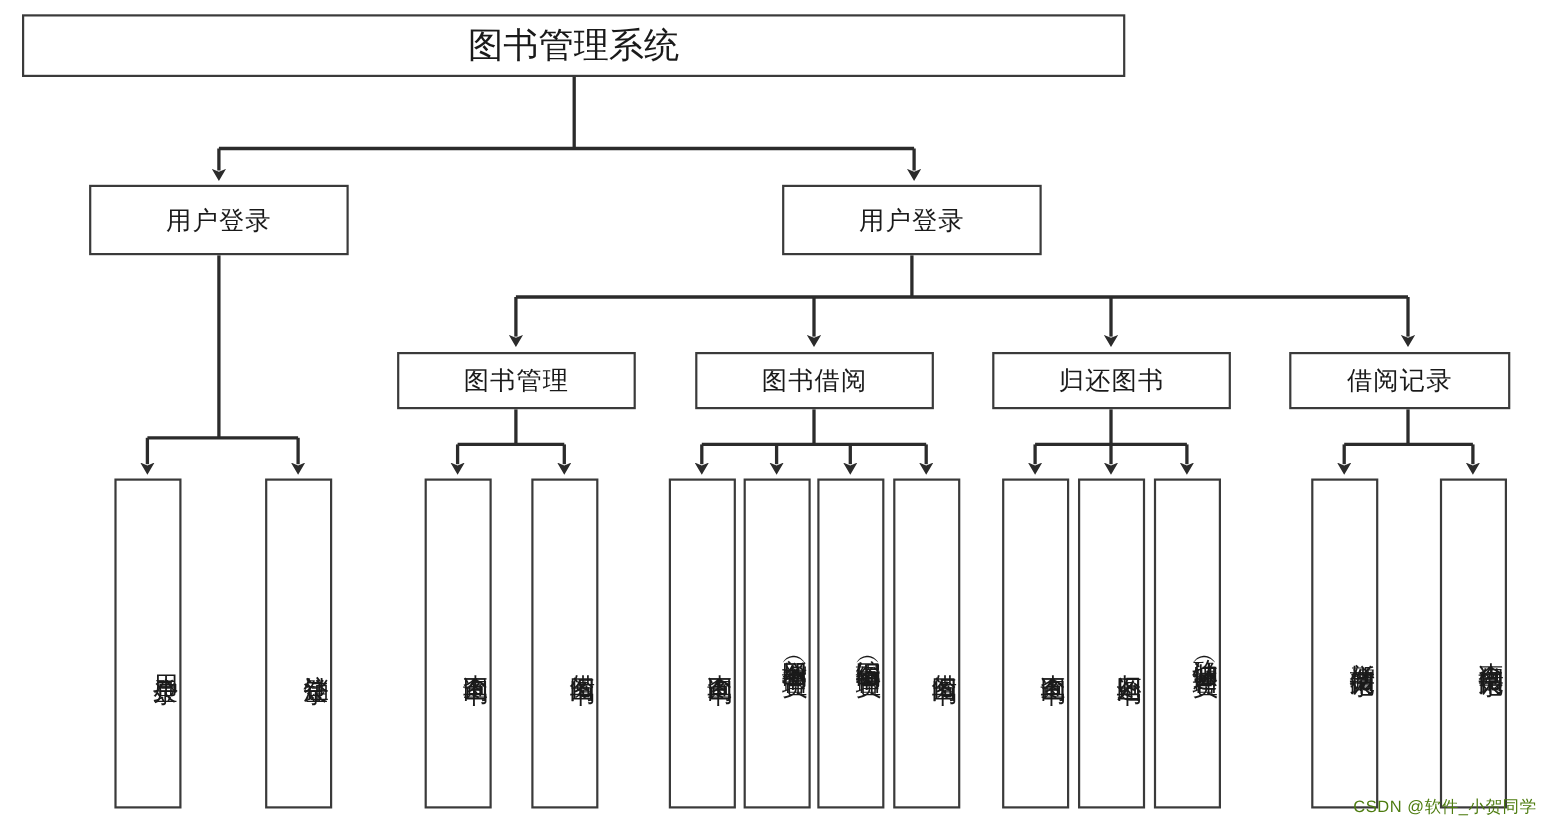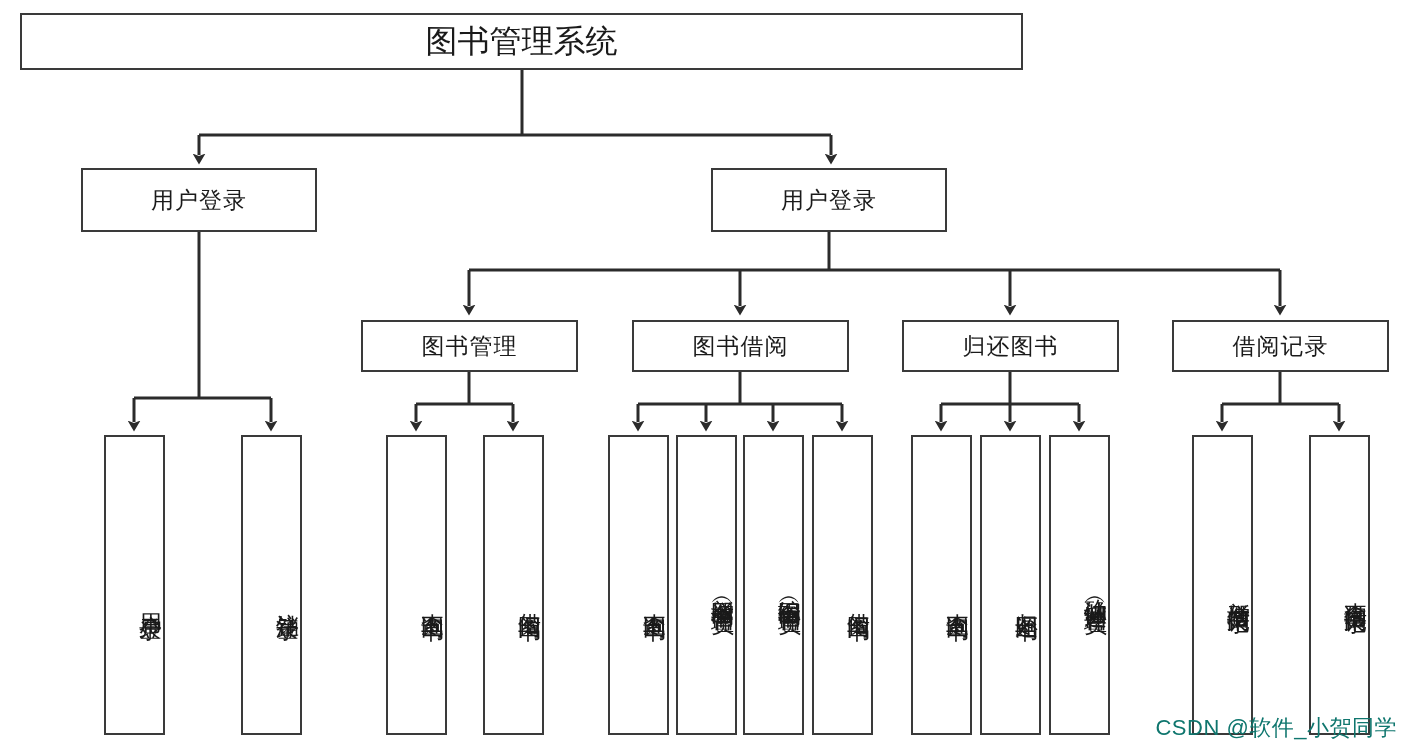--- a/index.html
+++ b/index.html
@@ -38,22 +38,22 @@
     line-height:1.05;
     letter-spacing:2px;
     white-space:nowrap;
   }
   .node.leaf.tall{padding-top:10px;}
 
   #watermark{
     position:absolute;
     right:8px;
     bottom:4px;
-    font-size:22px;
-    color:#0f766e;
+    font-size:15px;
+    color:#4d7c0f;
     letter-spacing:0.5px;
     white-space:nowrap;
     user-select:none;
   }
 </style>
 </head>
 <body>
 
 <div id="stage">
 
@@ -112,21 +112,21 @@
   <div class="node h" style="left:81px;top:168px;width:236px;height:64px;">用户登录</div>
 
   <div class="node h" style="left:711px;top:168px;width:236px;height:64px;">用户登录</div>
 
   <div class="node h" style="left:361px;top:320px;width:217px;height:52px;">图书管理</div>
 
   <div class="node h" style="left:632px;top:320px;width:217px;height:52px;">图书借阅</div>
 
   <div class="node h" style="left:902px;top:320px;width:217px;height:52px;">归还图书</div>
 
-  <div class="node h" style="left:1172px;top:320px;width:217px;height:52px;">借阅记录</div>
+  <div class="node h" style="left:1172px;top:320px;width:201px;height:52px;">借阅记录</div>
 
   <div class="node leaf" style="left:104px;top:435px;width:61px;height:300px;">用户登录</div>
 
   <div class="node leaf" style="left:241px;top:435px;width:61px;height:300px;">注销登录</div>
 
   <div class="node leaf" style="left:386px;top:435px;width:61px;height:300px;">查询图书</div>
 
   <div class="node leaf" style="left:483px;top:435px;width:61px;height:300px;">借阅图书</div>
 
   <div class="node leaf" style="left:608px;top:435px;width:61px;height:300px;">查询图书</div>

